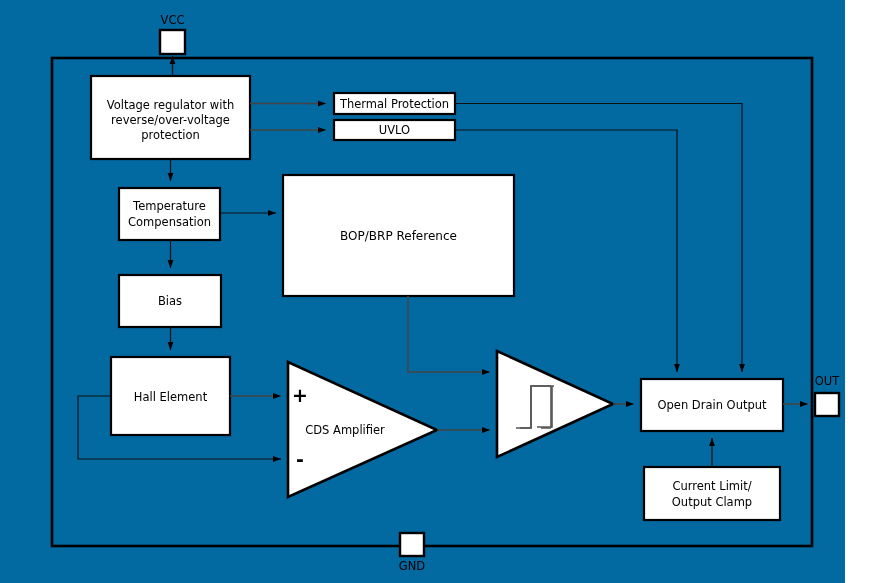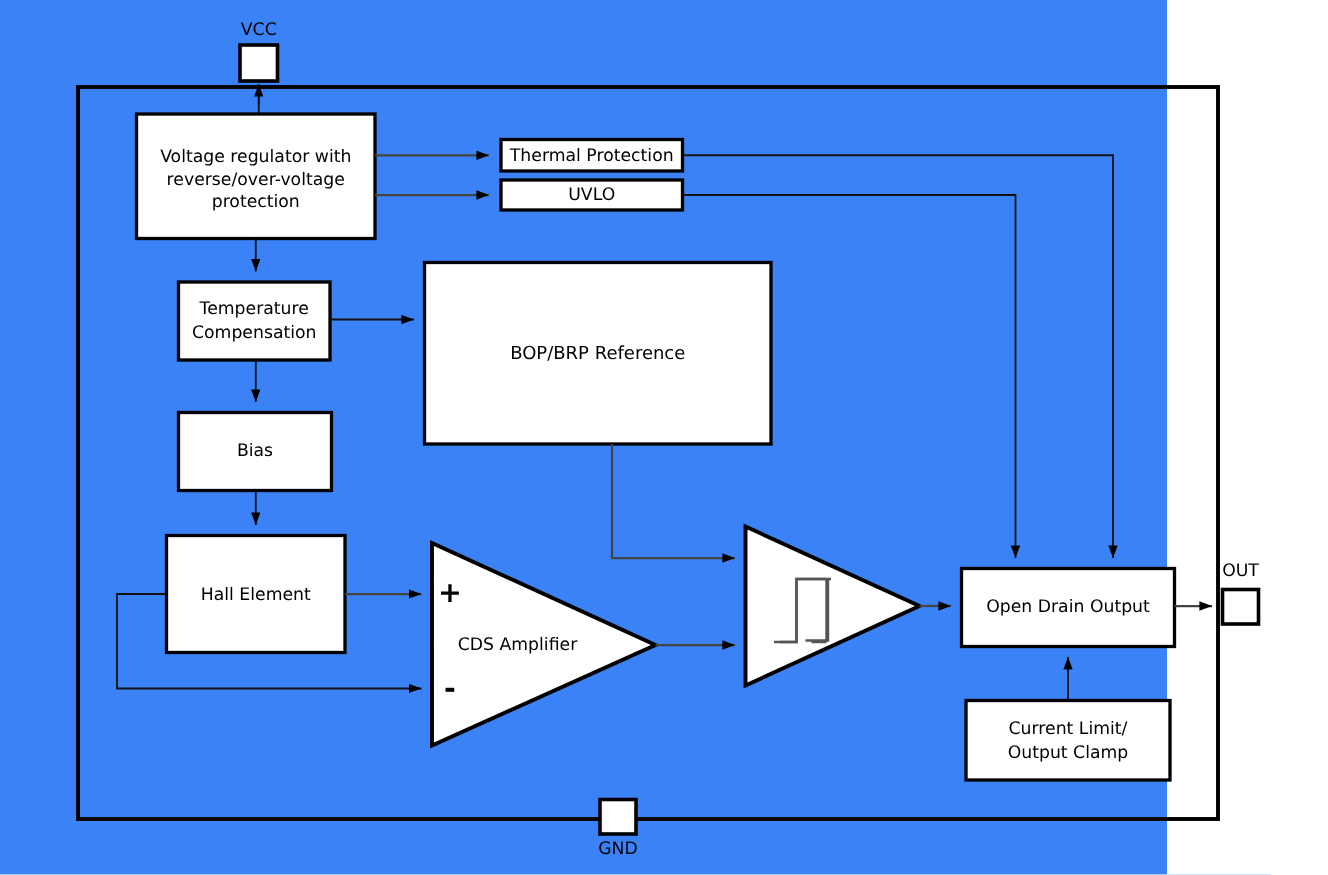--- a/index.html
+++ b/index.html
@@ -1,18 +1,18 @@
 <!DOCTYPE html>
 <html><head>
 <meta charset="utf-8">
 <style>
   html,body{margin:0;padding:0;background:#ffffff;}
   body{width:885px;height:583px;overflow:hidden;
        font-family:"DejaVu Sans","Liberation Sans",sans-serif;}
-  #stage{position:relative;width:778px;height:583px;background:#3b82f6;}
+  #stage{position:relative;width:845px;height:583px;background:#0369a1;}
   svg{display:block;}
   .blk{fill:#ffffff;stroke:#000000;stroke-width:2.2;}
   .pin{fill:#ffffff;stroke:#000000;stroke-width:2.4;}
   .frame{fill:none;stroke:#000000;stroke-width:2.6;}
   .tri{fill:#ffffff;stroke:#000000;stroke-width:2.6;stroke-linejoin:miter;}
   .wire{fill:none;stroke:#444444;stroke-width:1.5;}
   .wire-thin{fill:none;stroke:#111111;stroke-width:1.2;}
   .hyst{fill:none;stroke:#555555;stroke-width:1.6;}
   text{font-family:"DejaVu Sans","Liberation Sans",sans-serif;fill:#000;}
   .lbl{font-size:11.5px;text-anchor:middle;dominant-baseline:middle;}

